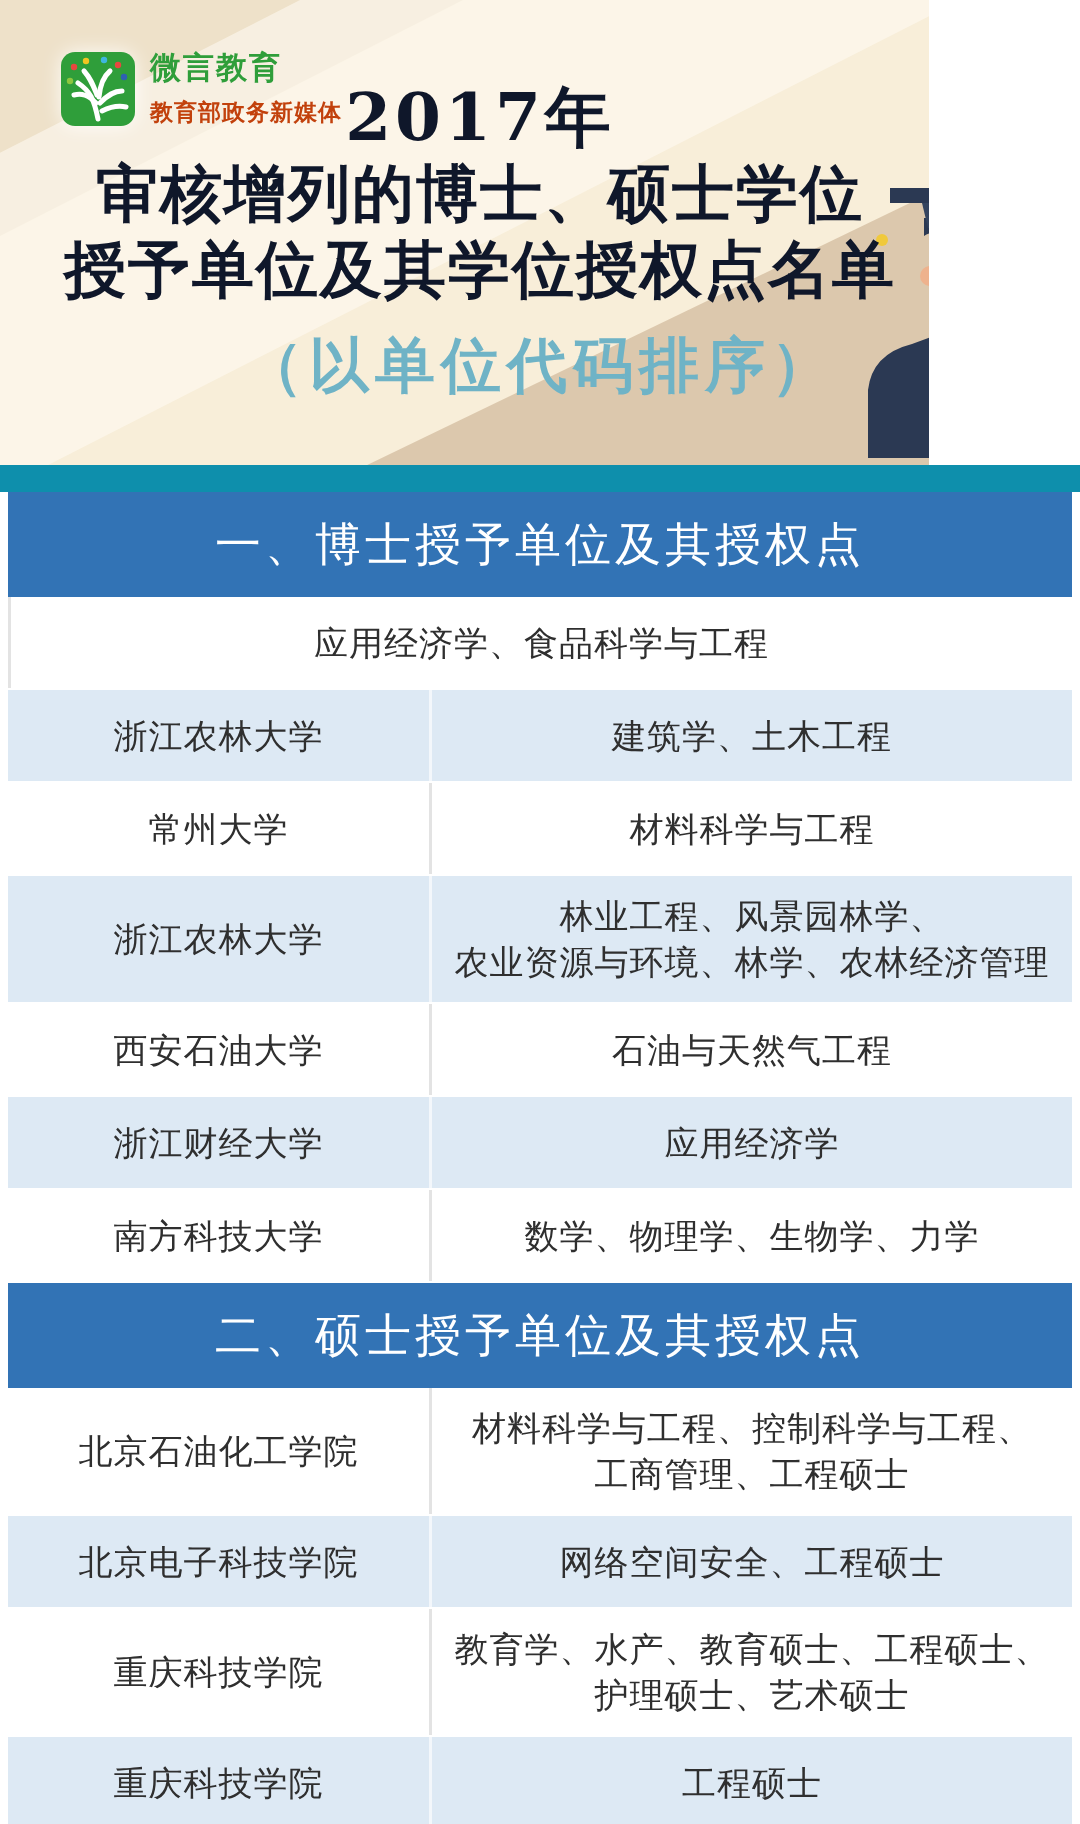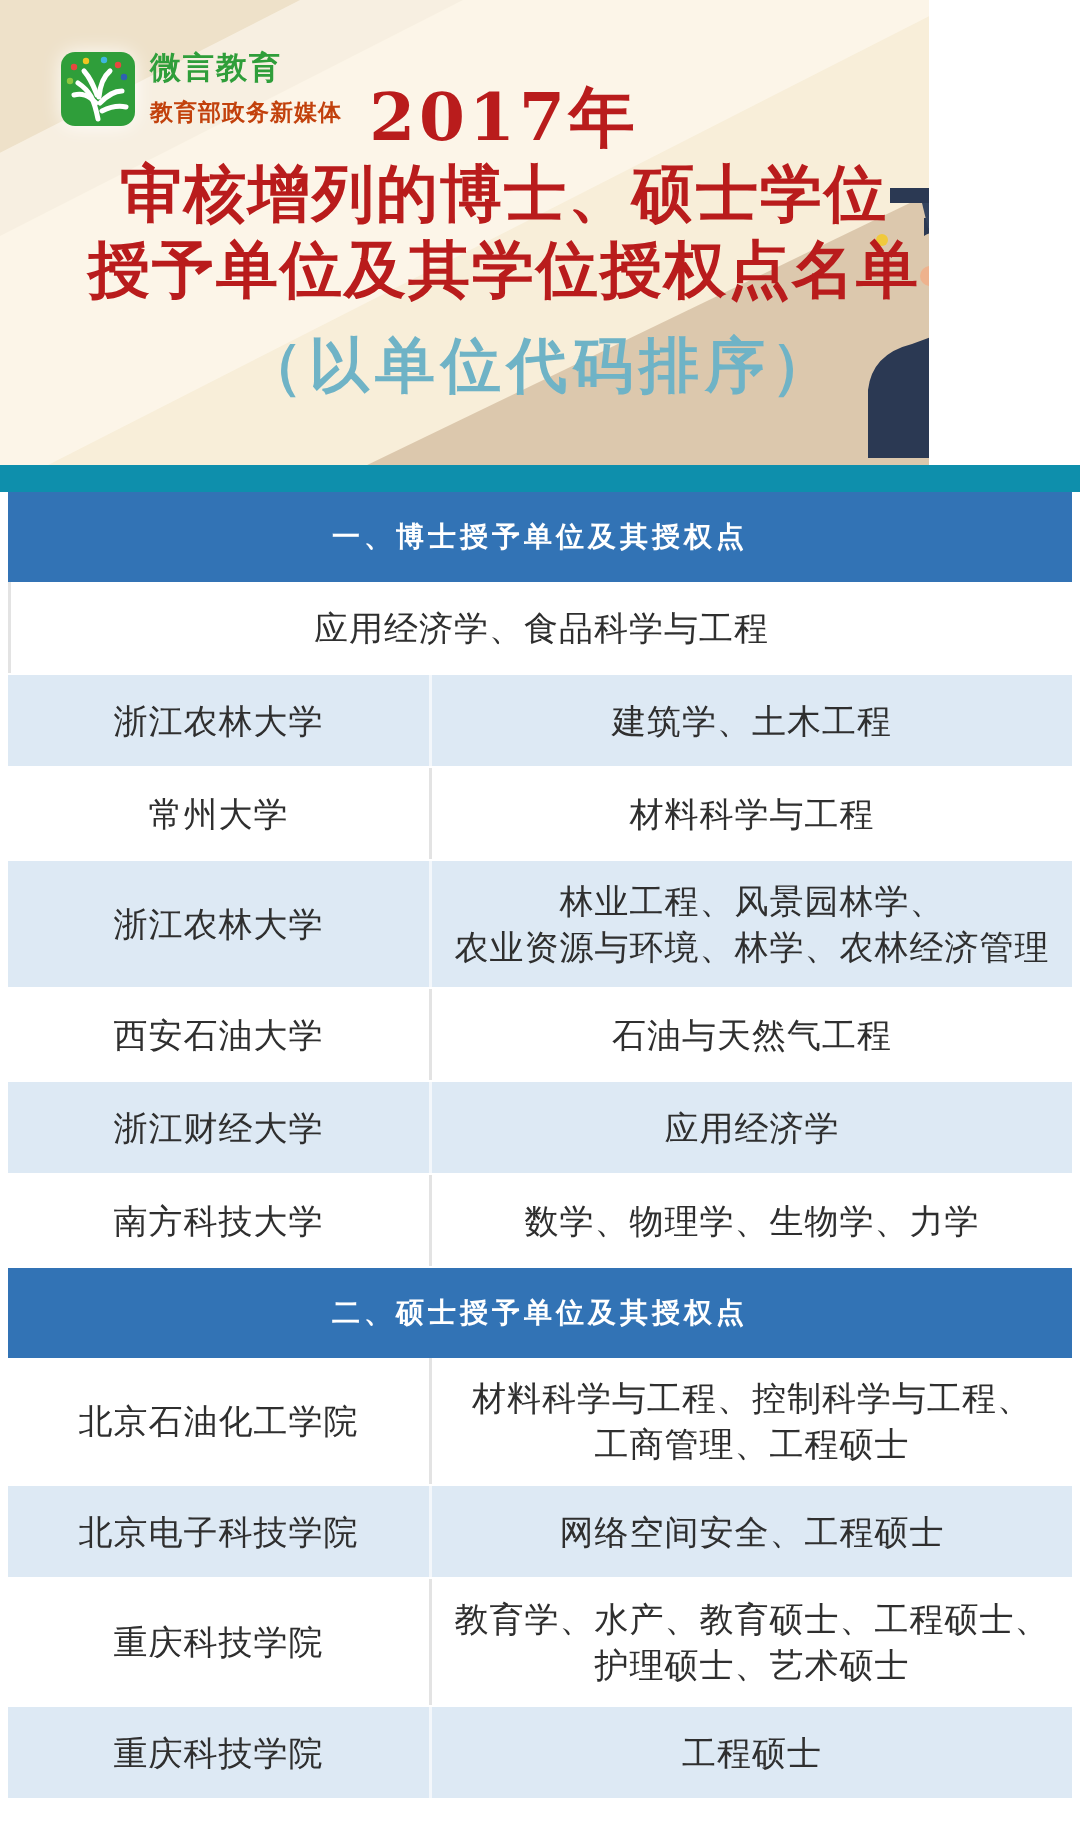--- a/index.html
+++ b/index.html
@@ -22,34 +22,34 @@
   .hero .corner-dark{
     position:absolute;left:0;top:0;width:1080px;height:465px;
     clip-path:polygon(34% 100%,100% 26%,100% 100%);
     background:#dcc8ad;
   }
   .logo-block{position:absolute;left:60px;top:50px;display:flex;align-items:center;z-index:5;}
   .logo-badge{width:76px;height:76px;margin-right:14px;filter:drop-shadow(0 0 10px rgba(255,255,255,0.9));}
   .logo-text .logo-name{font-size:31px;font-weight:bold;color:#2f9e3a;letter-spacing:2px;line-height:36px;}
   .logo-text .logo-sub{font-size:23px;color:#c2410c;letter-spacing:1px;line-height:30px;margin-top:11px;font-weight:bold;}
   .titles{position:absolute;left:0;top:78px;width:960px;text-align:center;z-index:4;
-    color:#b91c1c;font-family:"DejaVu Serif",serif;font-weight:bold;padding-left:24px;}
+    color:#0f172a;font-family:"DejaVu Serif",serif;font-weight:bold;}
   .title-year{font-size:66px;letter-spacing:4px;line-height:78px;}
   .title-l1,.title-l2{font-size:62px;letter-spacing:2px;line-height:76px;}
   .subtitle{position:absolute;left:0;top:326px;width:1080px;text-align:center;z-index:4;
     color:#6fb3c6;font-size:60px;letter-spacing:6px;font-family:"DejaVu Serif",serif;font-weight:bold;}
   .grad-illustration{position:absolute;left:850px;top:158px;width:260px;height:300px;z-index:3;}
   
   .teal-band{width:1080px;height:27px;background:#0e8fac;}
   
   .tables{margin:0 8px;}
   .section-heading{
-    height:90px;background:#3273b5;color:#ffffff;
+    height:105px;background:#3273b5;color:#ffffff;
     display:flex;align-items:center;justify-content:center;
-    font-size:28px;font-weight:bold;letter-spacing:4px;
+    font-size:46px;font-weight:normal;letter-spacing:4px;
   }
   .row{display:flex;align-items:stretch;border-bottom:2px solid #ffffff;min-height:91px;}
   .row:nth-child(odd){background:#ffffff;}
   .row:nth-child(even){background:#dde9f4;}
   .cell{display:flex;align-items:center;justify-content:center;text-align:center;
     font-size:34px;color:#2f2f2f;line-height:46px;padding:17px 8px;letter-spacing:1px;}
   .cell.unit{flex:0 0 405px;}
   .cell.programs{flex:1;white-space:pre-line;}
   .vdivider{flex:0 0 3px;}
   .row:nth-child(odd) .vdivider{background:#e3e3e3;}

